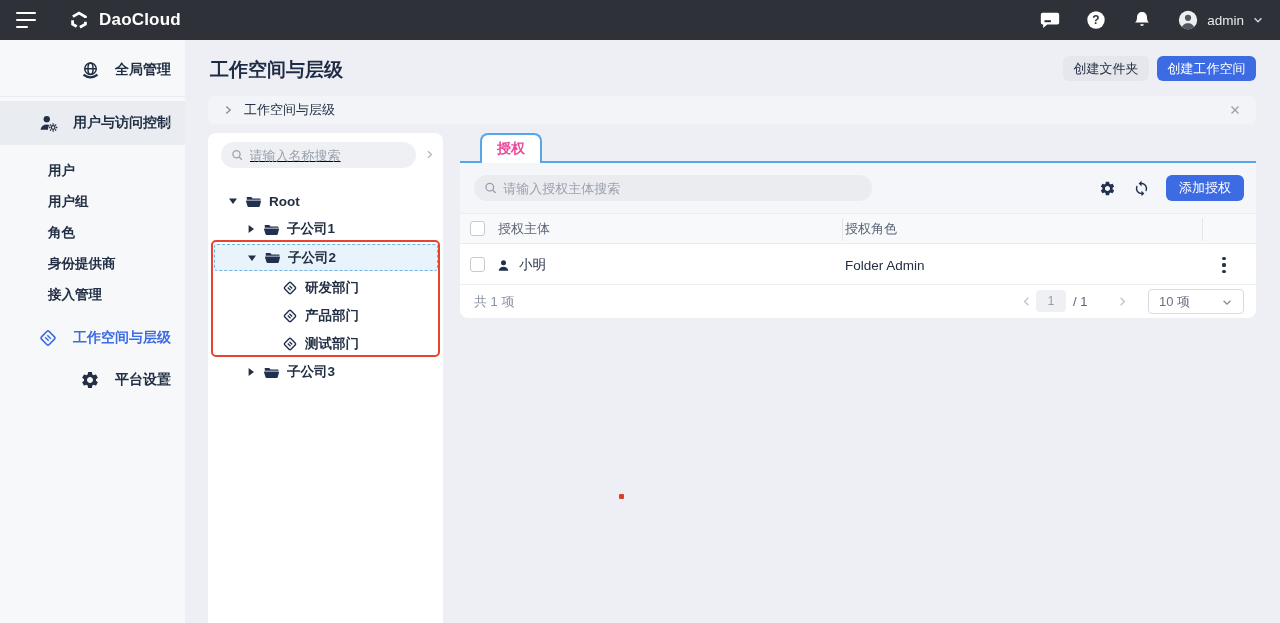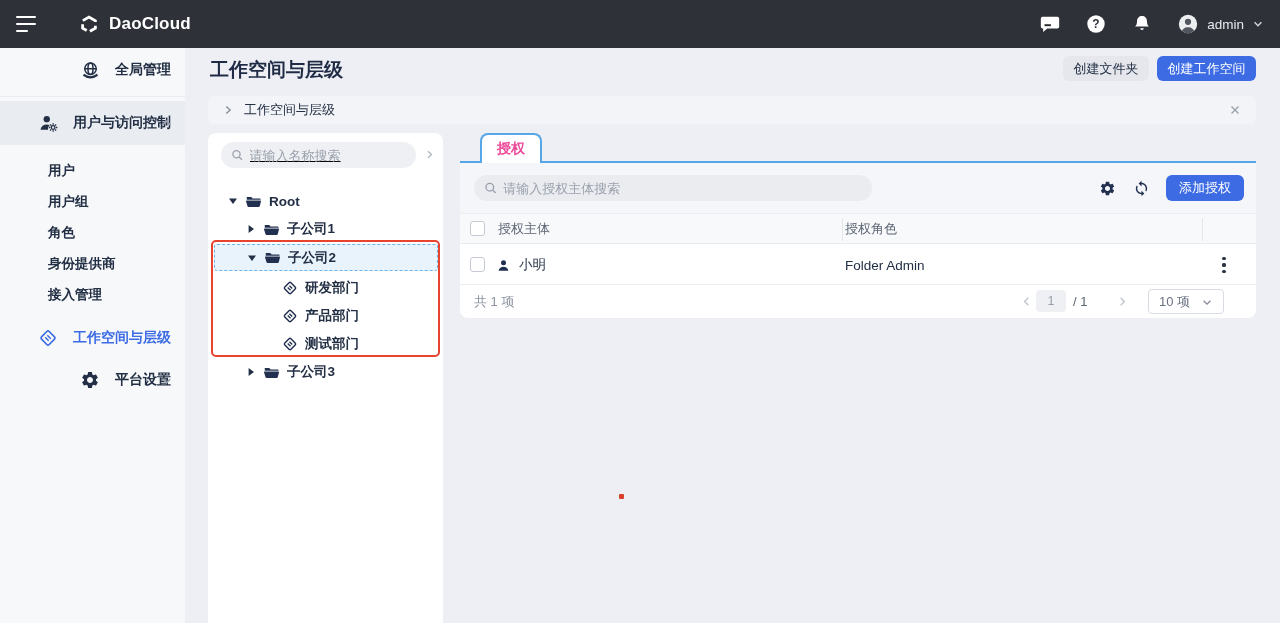--- a/index.html
+++ b/index.html
@@ -1,22 +1,22 @@
 <!DOCTYPE html>
 <html><head>
 <meta charset="utf-8">
 <style>
   * { box-sizing: border-box; margin: 0; padding: 0; }
   html,body { width:1280px; height:623px; }
   body { font-family:"Liberation Sans", sans-serif; }
   .screen { position:relative; width:1280px; height:623px; background:#edeff4; overflow:hidden; }
 
   
-  .topbar { position:absolute; left:0; top:0; width:1280px; height:48px; background:#2e3138;
-            display:flex; align-items:center; padding:0 16px; z-index:30;gap:10px; }
+  .topbar { position:absolute; left:0; top:0; width:1280px; height:40px; background:#2e3138;
+            display:flex; align-items:center; padding:0 16px; z-index:30; }
   .hamburger { width:22px; height:16px; display:flex; flex-direction:column; justify-content:space-between; cursor:pointer; }
   .hamburger span { display:block; height:2.4px; background:#fff; border-radius:1px; }
   .hamburger span:nth-child(1){ width:20px; } .hamburger span:nth-child(2){ width:20px; } .hamburger span:nth-child(3){ width:12px; }
   .brand { display:flex; align-items:center; gap:9px; margin-left:30px; }
   .brand-name { color:#fff; font-size:17px; font-weight:700; letter-spacing:.2px; }
   .topbar-right { margin-left:auto; display:flex; align-items:center; gap:24px; }
   .top-icon { width:22px; height:22px; display:flex; align-items:center; justify-content:center; cursor:pointer; }
   .admin-chip { display:flex; align-items:center; gap:8px; cursor:pointer; }
   .admin-name { color:#e8eaee; font-size:13.5px; }
 
@@ -96,21 +96,21 @@
           align-items:center; justify-content:space-between; cursor:pointer; padding:1px 0; }
   .dots i { width:3.2px; height:3.2px; border-radius:50%; background:#2a3342; }
   .table-foot { position:absolute; left:0; top:122px; width:796px; height:33px; display:flex; align-items:center; }
   .total-label { position:absolute; left:14px; font-size:13px; color:#8b93a0; }
   .pg-prev { position:absolute; left:560px; top:10px; cursor:pointer; display:flex; }
   .pg-input { position:absolute; left:576px; top:5px; width:30px; height:22px; background:#eef0f3; border:none;
               border-radius:4px; text-align:center; font-size:12.5px; color:#99a0ab; outline:none;
               font-family:"Liberation Sans", sans-serif; }
   .pg-total { position:absolute; left:613px; top:9px; font-size:13px; color:#5c6470; }
   .pg-next { position:absolute; left:656px; top:10px; cursor:pointer; display:flex; }
-  .pg-size { position:absolute; left:688px; top:4px; width:76px; height:25px; border:1px solid #d8dbe1;
+  .pg-size { position:absolute; left:688px; top:4px; width:96px; height:25px; border:1px solid #d8dbe1;
              border-radius:4px; background:#fff; display:flex; align-items:center; padding:0 10px;
              font-size:13px; color:#6a7280; cursor:pointer; }
   .pg-size .chev { margin-left:auto; display:flex; }
 
   .red-dot { position:absolute; left:619px; top:494px; width:5px; height:5px; background:#d8402c;
              border-radius:1px; z-index:9; }
   svg { display:block; }
 </style>
 </head>
 <body>

